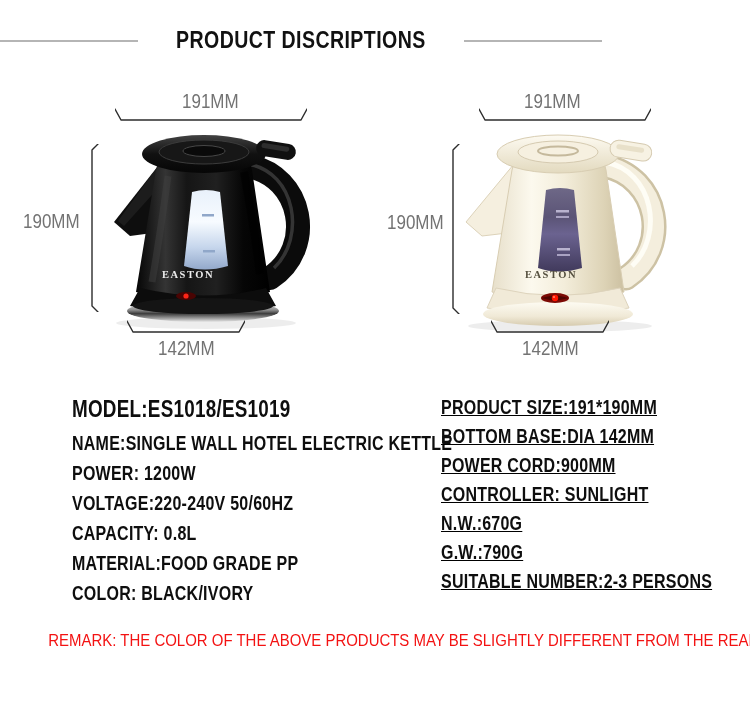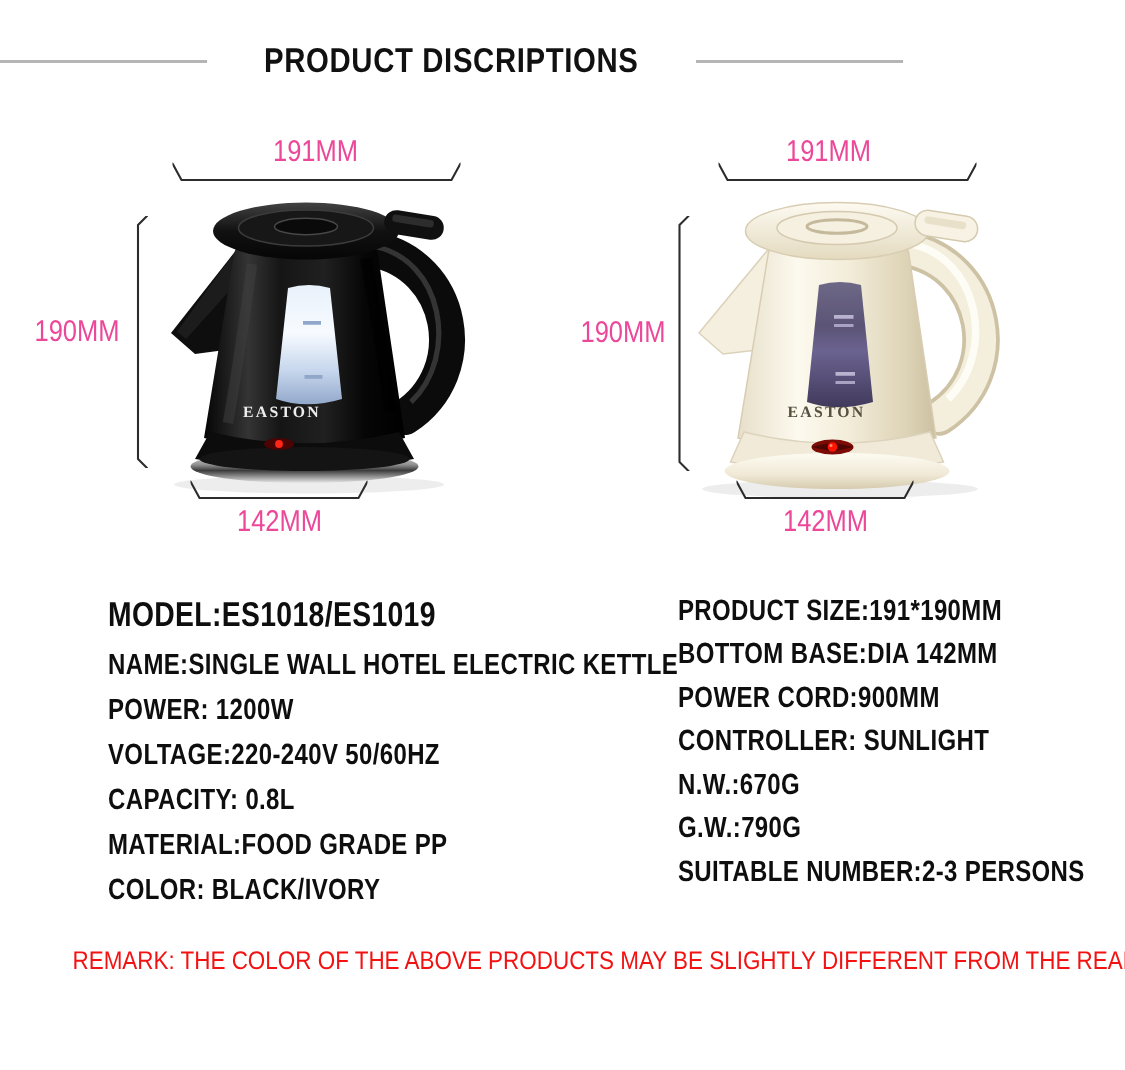--- a/index.html
+++ b/index.html
@@ -6,21 +6,21 @@
   body{font-family:"Liberation Sans", sans-serif;}
   .page{position:relative;width:750px;height:713px;background:#ffffff;overflow:hidden;margin:0 auto;}
 
   
   .header{position:absolute;top:27px;left:0;width:602px;display:flex;align-items:center;gap:16px;}
   .h-line{flex:1;height:2px;background:#b5b5b5;}
   .title{font-size:23px;font-weight:bold;color:#111;white-space:nowrap;letter-spacing:.5px;
          transform:scaleX(.85);transform-origin:center;}
 
   
-  .dim-label{position:absolute;font-size:20px;color:#ec4899;text-align:center;white-space:nowrap;}
+  .dim-label{position:absolute;font-size:20px;color:#737373;text-align:center;white-space:nowrap;}
   .dim-label .sx{display:inline-block;transform:scaleX(.85);transform-origin:center;}
   .dim-label.right-al{text-align:right;}
   .arrow{position:absolute;}
   .arrow svg{display:block;}
 
   
   .spec-col{position:absolute;}
   .spec-line{font-weight:bold;color:#0e0e0e;font-size:19.5px;line-height:30px;white-space:nowrap;
              transform:scaleX(.82);transform-origin:0 50%;letter-spacing:.3px;}
   .spec-col.left-col .spec-line:first-child{font-size:23px;line-height:34px;margin-bottom:2px;}
@@ -210,21 +210,21 @@
   <div class="spec-col left-col" style="left:72px;top:392px;width:340px;">
       <div class="spec-line">MODEL:ES1018/ES1019</div>
       <div class="spec-line">NAME:SINGLE WALL HOTEL ELECTRIC KETTLE</div>
       <div class="spec-line">POWER: 1200W</div>
       <div class="spec-line">VOLTAGE:220-240V 50/60HZ</div>
       <div class="spec-line">CAPACITY: 0.8L</div>
       <div class="spec-line">MATERIAL:FOOD GRADE PP</div>
       <div class="spec-line">COLOR: BLACK/IVORY</div>
     </div>
 
-  <div class="spec-col right-col" style="left:452px;top:393px;width:290px;">
+  <div class="spec-col right-col" style="left:441px;top:393px;width:290px;text-decoration:underline;">
       <div class="spec-line">PRODUCT SIZE:191*190MM</div>
       <div class="spec-line">BOTTOM BASE:DIA 142MM</div>
       <div class="spec-line">POWER CORD:900MM</div>
       <div class="spec-line">CONTROLLER: SUNLIGHT</div>
       <div class="spec-line">N.W.:670G</div>
       <div class="spec-line">G.W.:790G</div>
       <div class="spec-line">SUITABLE NUMBER:2-3 PERSONS</div>
     </div>
 
   <div class="remark">

